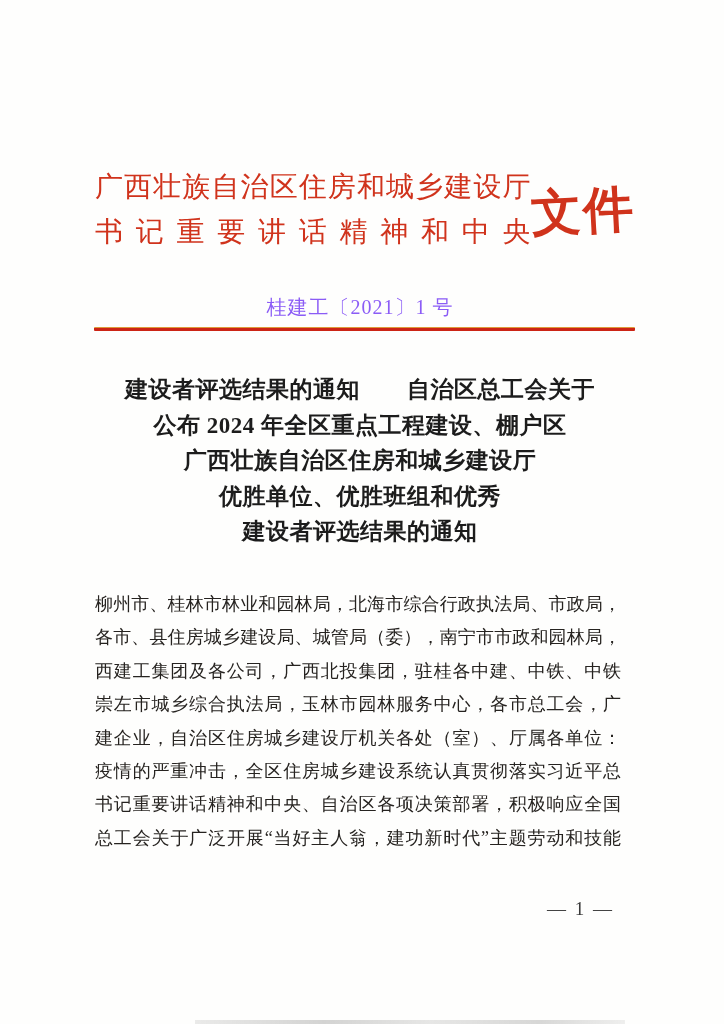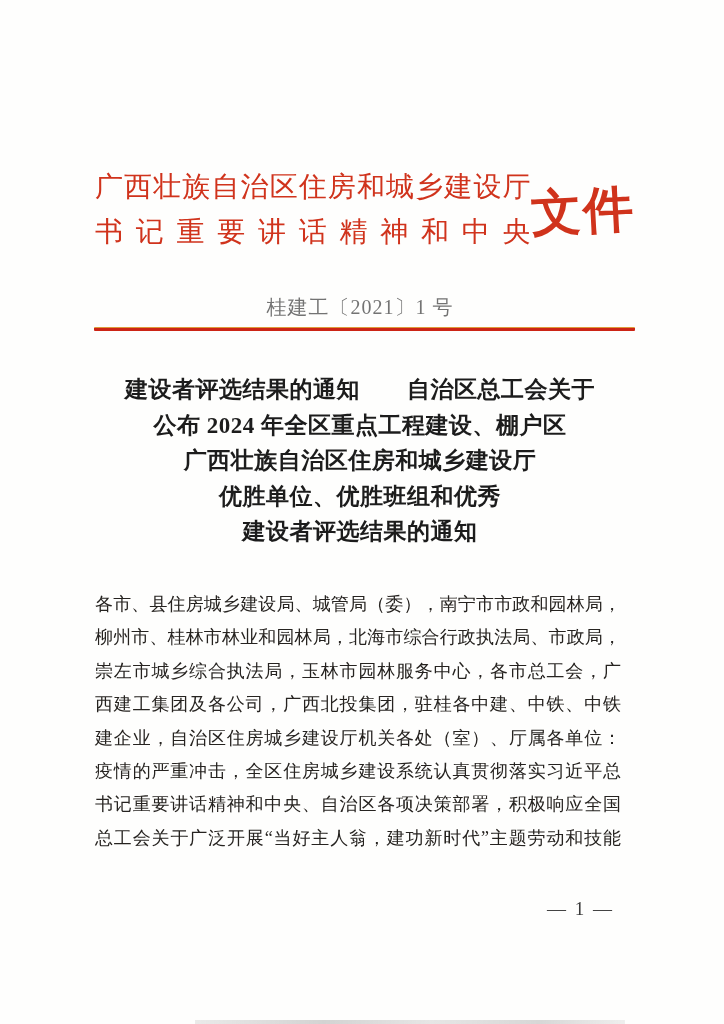--- a/index.html
+++ b/index.html
@@ -53,21 +53,21 @@
 
   
   .doc-number {
     position: absolute;
     top: 294px;
     left: 95px;
     width: 530px;
     text-align: center;
     font-size: 20px;
     line-height: 26px;
-    color: #737373;
+    color: #8b5cf6;
     letter-spacing: 1px;
   }
 
   
   .red-divider {
     position: absolute;
     top: 327px;
     left: 94px;
     width: 541px;
     height: 4px;
@@ -152,24 +152,24 @@
 
   <div class="title-block">
     <div class="title-line">建设者评选结果的通知　　自治区总工会关于</div>
     <div class="title-line">公布 2024 年全区重点工程建设、棚户区</div>
     <div class="title-line">广西壮族自治区住房和城乡建设厅</div>
     <div class="title-line">优胜单位、优胜班组和优秀</div>
     <div class="title-line">建设者评选结果的通知</div>
   </div>
 
   <div class="body-block">
+    <div class="body-line">柳州市、桂林市林业和园林局，北海市综合行政执法局、市政局，</div>
     <div class="body-line">各市、县住房城乡建设局、城管局（委），南宁市市政和园林局，</div>
-    <div class="body-line">柳州市、桂林市林业和园林局，北海市综合行政执法局、市政局，</div>
+    <div class="body-line">西建工集团及各公司，广西北投集团，驻桂各中建、中铁、中铁</div>
     <div class="body-line">崇左市城乡综合执法局，玉林市园林服务中心，各市总工会，广</div>
-    <div class="body-line">西建工集团及各公司，广西北投集团，驻桂各中建、中铁、中铁</div>
     <div class="body-line">建企业，自治区住房城乡建设厅机关各处（室）、厅属各单位：</div>
     <div class="body-line">疫情的严重冲击，全区住房城乡建设系统认真贯彻落实习近平总</div>
     <div class="body-line">书记重要讲话精神和中央、自治区各项决策部署，积极响应全国</div>
     <div class="body-line">总工会关于广泛开展“当好主人翁，建功新时代”主题劳动和技能</div>
   </div>
 
   <div class="page-number">— 1 —</div>
 
   <div class="scan-edge-artifact"></div>
 

